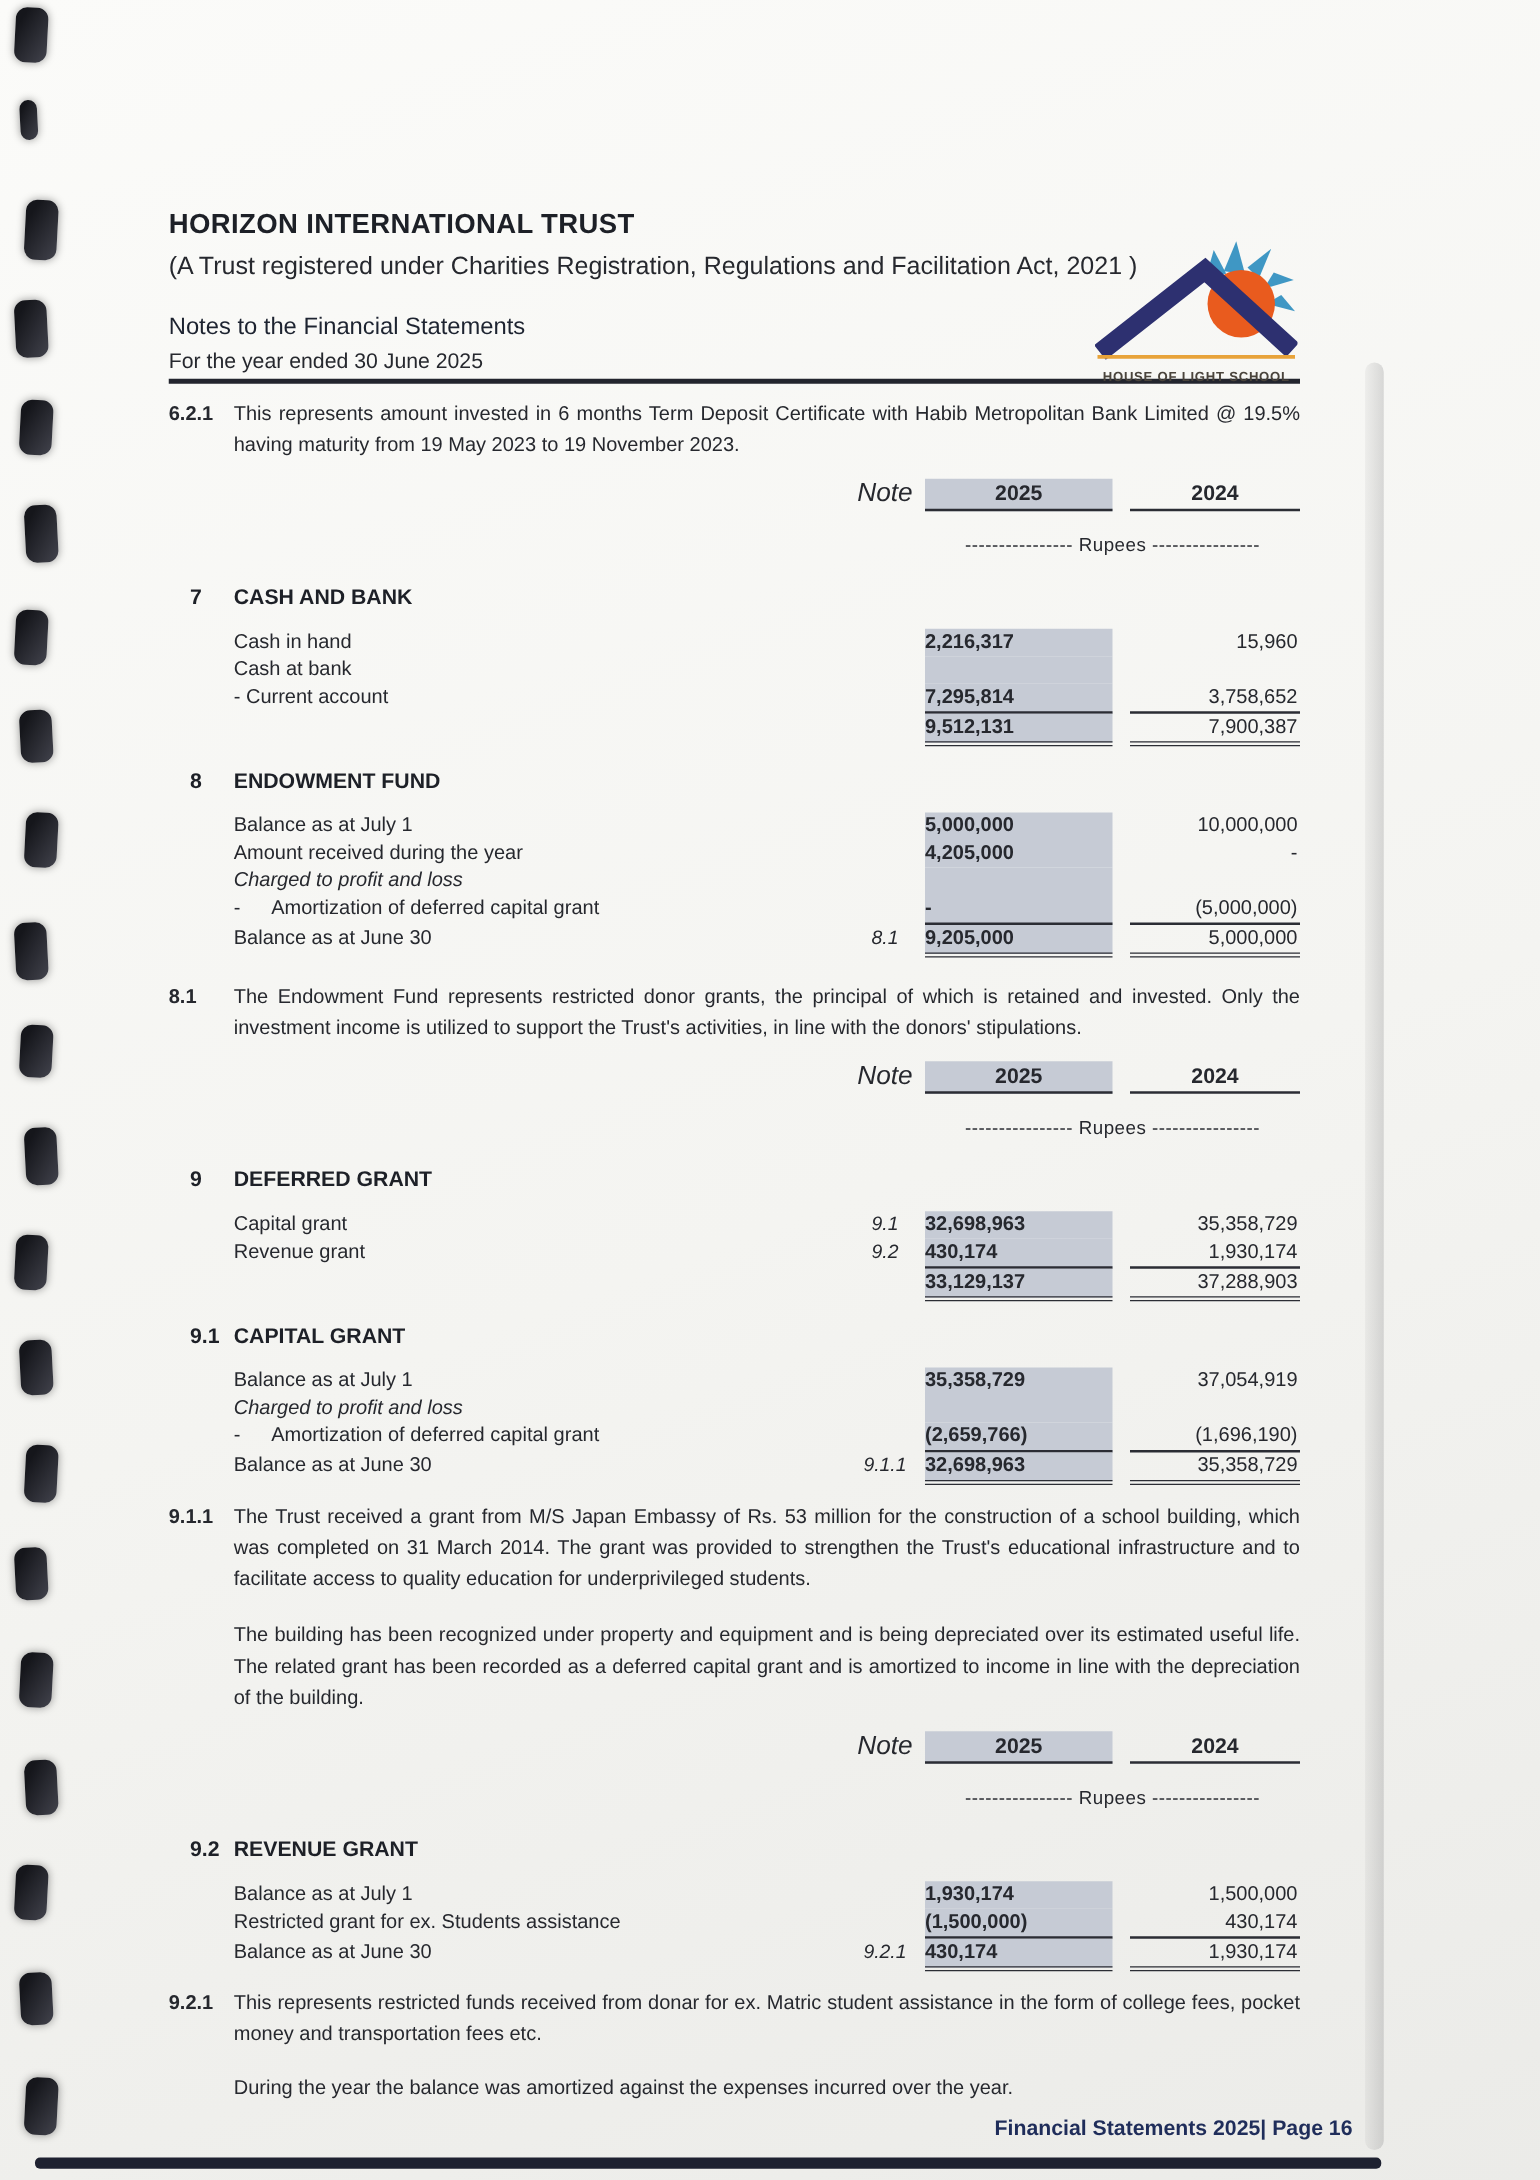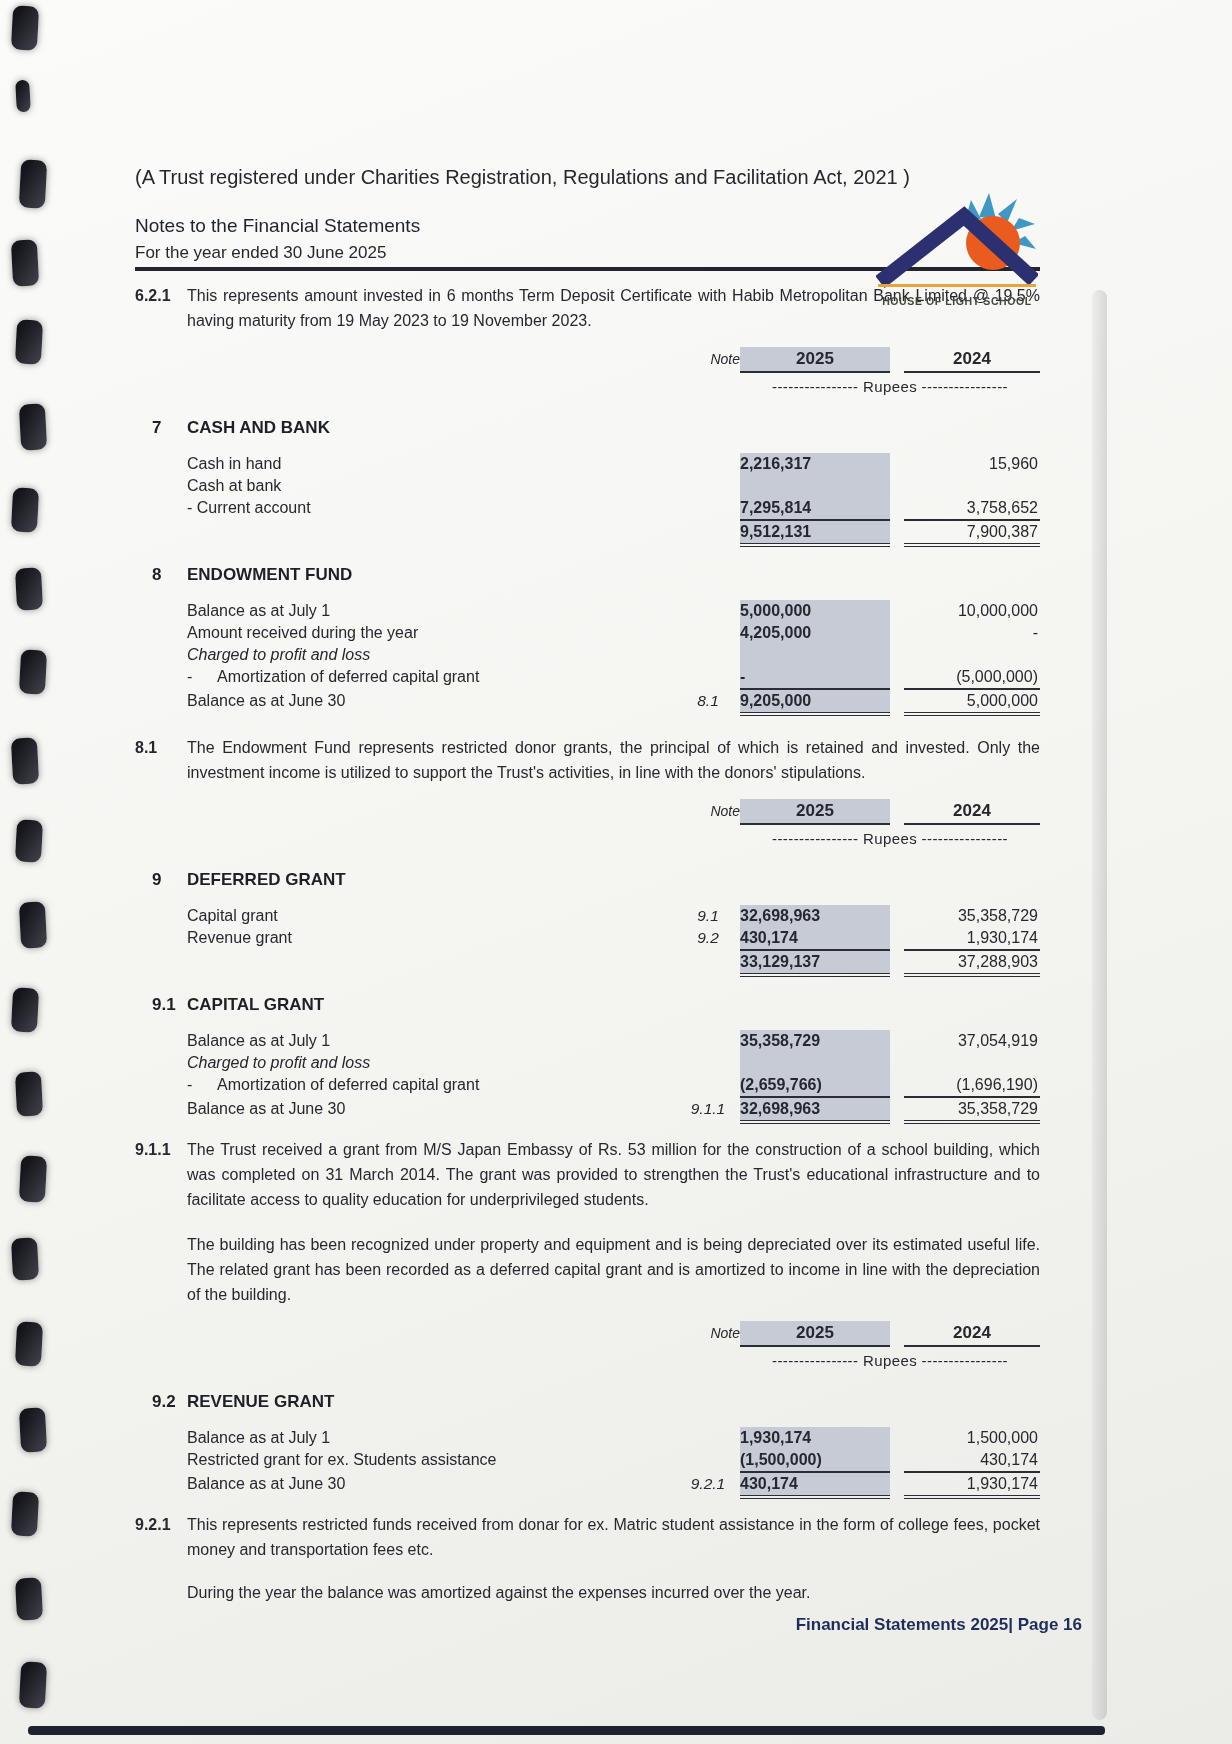--- a/index.html
+++ b/index.html
@@ -54,24 +54,24 @@
   
   .npara{display:grid;grid-template-columns:52px 1fr;font-size:16px;line-height:25px;}
   .npara .nnum{font-weight:700;}
   .npara .ntext{text-align:justify;}
   .mt12{margin-top:12px}.mt16{margin-top:16px}.mt18{margin-top:18px}
   .mt20{margin-top:20px}.mt22{margin-top:22px}
 
   
   .chrow,.ruprow,.trow{display:grid;grid-template-columns:1fr 64px 150px 14px 136px;}
   .chrow{margin-top:14px;font-size:17px;line-height:24px;}
-  .ch-note{grid-column:2;font-style:italic;text-align:right;font-size:14px;}
+  .ch-note{grid-column:2;font-style:italic;text-align:center;font-size:21px;}
   .ch-25{grid-column:3;text-align:center;font-weight:700;background:var(--hl);border-bottom:2px solid var(--line);}
   .ch-24{grid-column:5;text-align:center;font-weight:700;border-bottom:2px solid var(--line);}
-  .ruprow{margin-top:4px;line-height:20px;}
+  .ruprow{margin-top:18px;line-height:20px;}
   .rup-text{grid-column:3/6;text-align:center;font-size:15px;letter-spacing:.4px;}
 
   .sec-head{display:flex;margin-top:20px;font-weight:700;font-size:17px;line-height:22px;color:#1d2027;}
   .sec-num{width:35px;margin-left:17px;flex:0 0 auto;}
 
   .tbl{margin-top:14px;margin-bottom:6px;}
   .trow{line-height:22px;font-size:16px;}
   .lbl{padding-left:52px;}
   .dash-span{display:inline-block;width:30px;}
   .dash-span:empty{display:none;}
@@ -113,20 +113,21 @@
       <div class="hole" style="top: 1492px; left: 12px; width: 26px; height: 44px; transform: rotate(3deg);"></div>
       <div class="hole" style="top: 1578px; left: 16px; width: 26px; height: 42px; transform: rotate(-3deg);"></div>
       <div class="hole" style="top: 1662px; left: 20px; width: 26px; height: 46px; transform: rotate(3deg);"></div>
     </div>
   <div class="edge-shadow"></div>
   <div class="bottom-bar"></div>
 
   <div class="content">
 
     <div class="hdr">
+      <div class="org-name">HORIZON INTERNATIONAL TRUST</div>
       <div class="org-sub">(A Trust registered under Charities Registration, Regulations and Facilitation Act, 2021 )</div>
       <div class="doc-title">Notes to the Financial Statements</div>
       <div class="period">For the year ended 30 June 2025</div>
       <div class="logo">
         <svg viewBox="0 0 162 98" width="162" height="98">
           <g style="fill:var(--logo-blue)">
             <polygon points="113,1 120,27 103,25"></polygon>
             <polygon points="141,7 131,31 122,22"></polygon>
             <polygon points="159,32 135,39 143,26"></polygon>
             <polygon points="160,57 137,51 149,44"></polygon>

